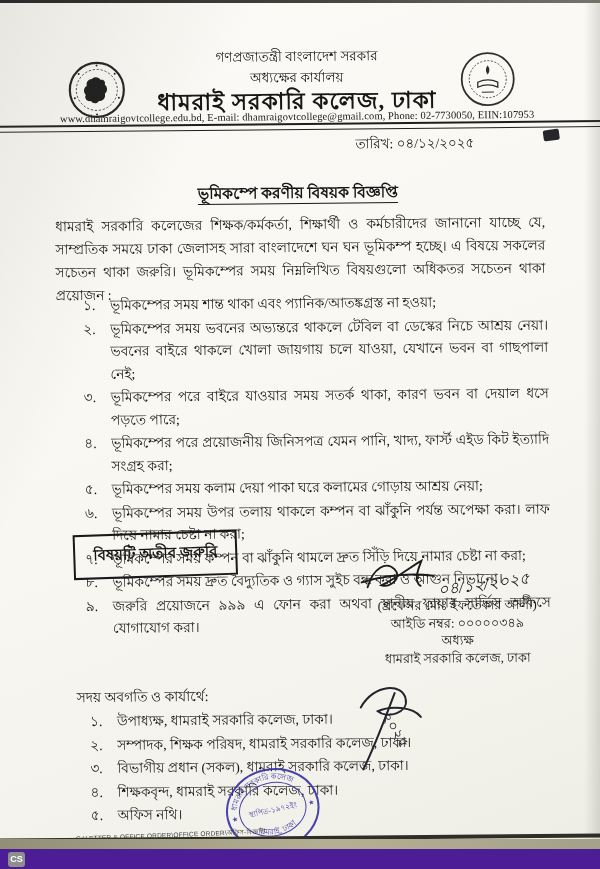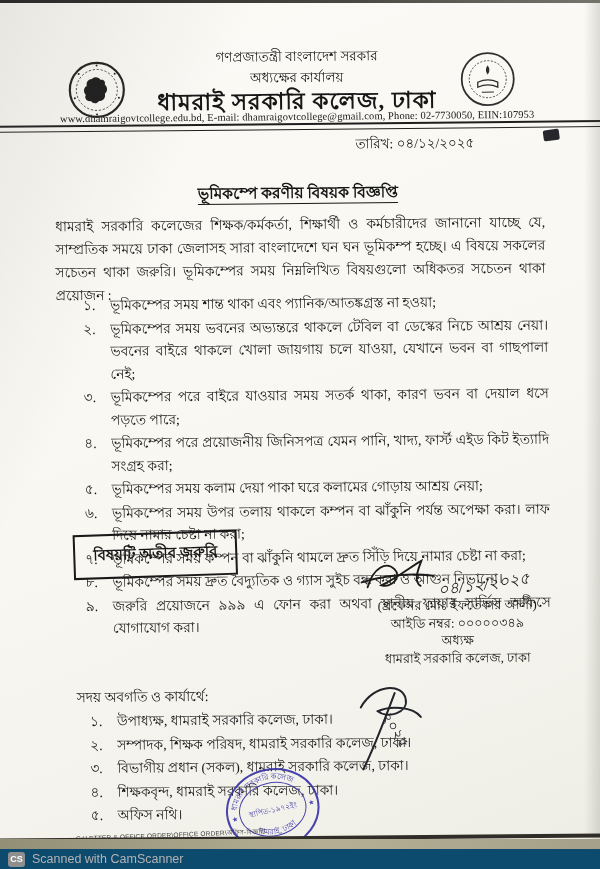--- a/index.html
+++ b/index.html
@@ -65,21 +65,21 @@
   .scribble-svg{position:absolute;top:676px;left:330px;width:115px;height:104px;}
   .stamp-svg{position:absolute;top:762px;left:218px;width:102px;height:94px;opacity:.93;}
 
   
   .file-path{position:absolute;top:829px;left:72px;font-size:6.5px;color:#3b3b38;
     transform:rotate(-1.7deg);font-family:"Liberation Sans",sans-serif;letter-spacing:.2px;}
   .paper-edge{position:absolute;left:-5px;right:-5px;top:836px;height:4px;
     background:#2e2d28;transform:rotate(-0.5deg);}
   .desk{position:absolute;left:0;right:0;top:839px;height:10px;
     background:linear-gradient(90deg,#938f77,#b4af94 55%,#a5a089);}
-  .cam-bar{position:absolute;left:0;right:0;top:849px;height:20px;background:#0c4a6e;
+  .cam-bar{position:absolute;left:0;right:0;top:849px;height:20px;background:#4c1d95;
     display:flex;align-items:center;gap:7px;padding-left:8px;
     font-family:"Liberation Sans",sans-serif;}
   .cs-logo{display:inline-flex;align-items:center;justify-content:center;
     width:17px;height:15px;background:#8f8f8f;color:#fff;border-radius:3px;
     font-size:9px;font-weight:bold;}
   .cs-text{color:#b3b3b3;font-size:12.5px;}
 </style>
 </head>
 <body>
 
@@ -230,15 +230,14 @@
     <div class="top-edge"></div>
     <div class="corner-shade"></div>
     <div class="right-shade"></div>
   </div>
 
   <div class="paper-edge"></div>
   <div class="desk"></div>
 
   <div class="cam-bar">
     <span class="cs-logo">CS</span>
-    <span class="cs-text">Scanned with CamScanner</span>
   </div>
 </div>
 
 </body></html>

